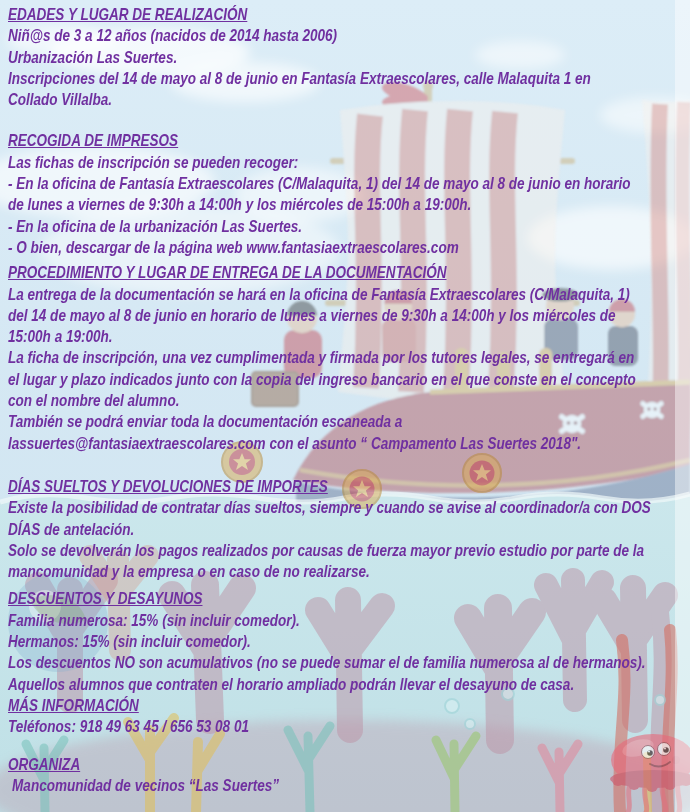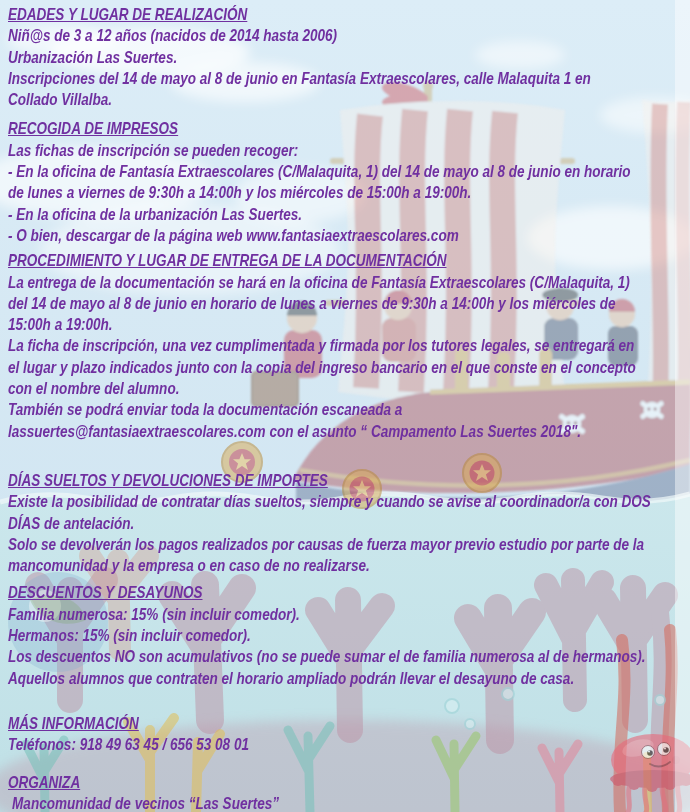--- a/index.html
+++ b/index.html
@@ -8,22 +8,22 @@
     background:#d9eaf4;
     font-family:"Liberation Sans", sans-serif;
     padding-left:32px;
   }
   #bg-svg{position:absolute;left:0;top:0;width:690px;height:812px;}
   #content{
     position:absolute;left:8px;top:4px;width:682px;
     color:#7030A0;font-style:italic;font-weight:bold;
   }
   .doc-section{margin:0;}
-  .s1{margin-top:8px;} .s2{margin-top:4px;} .s3{margin-top:28px;font-style:italic;}
-  .s4{margin-top:6px;} .s5{margin-top:24px;} .s6{margin-top:16px;}
+  .s1{margin-top:20px;} .s2{margin-top:4px;} .s3{margin-top:22px;font-style:italic;}
+  .s4{margin-top:6px;} .s5{} .s6{margin-top:16px;}
   .heading{
     font-size:16.5px;line-height:21.3px;margin:0;
     text-decoration:underline;white-space:nowrap;
     transform:scaleX(0.82);transform-origin:0 50%;
   }
   .body-line{
     font-size:16.5px;line-height:21.3px;white-space:nowrap;
     transform:scaleX(0.82);transform-origin:0 50%;
   }
   .s6 .body-line{padding-left:5px;}

